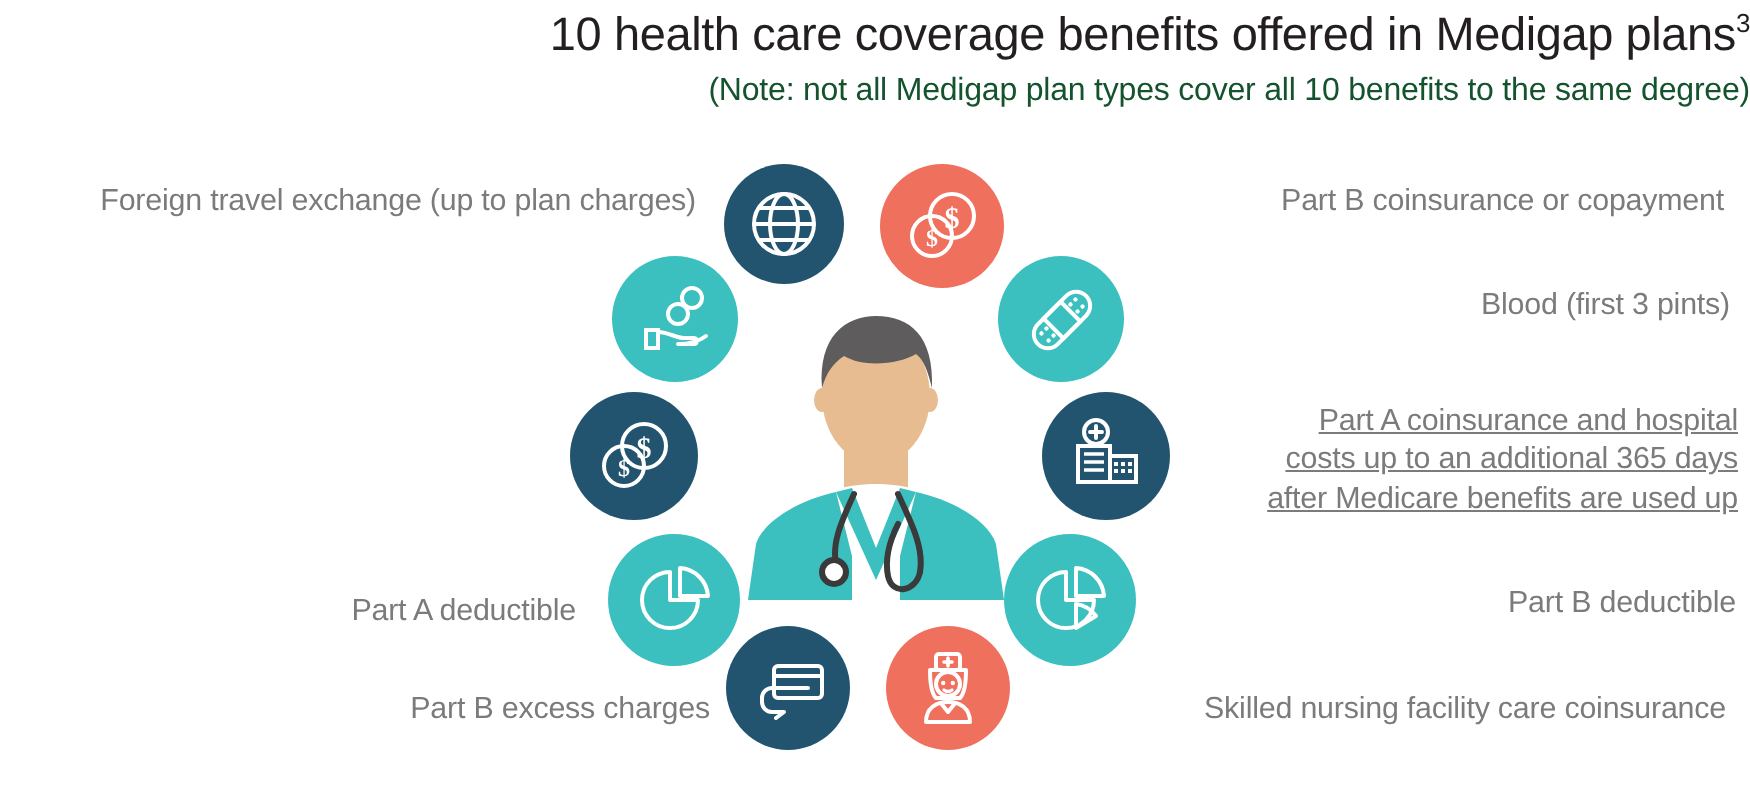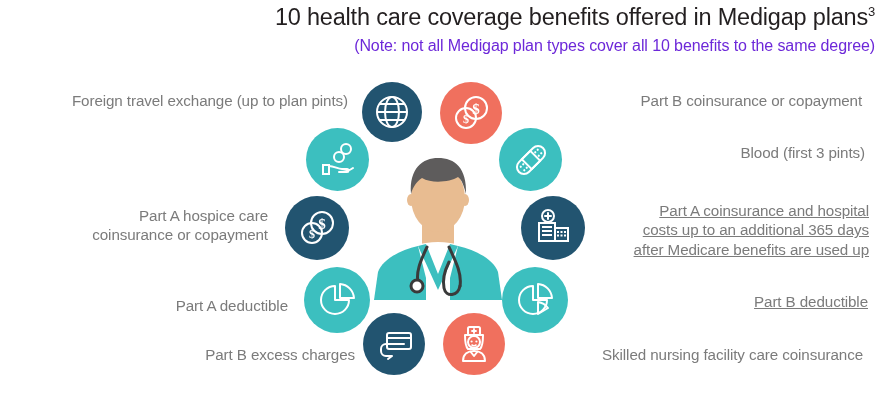--- a/index.html
+++ b/index.html
@@ -32,21 +32,21 @@
     line-height: 1.15;
     margin: 0;
   }
   #title sup {
     font-size: 13px;
     vertical-align: super;
     line-height: 0;
   }
   #subtitle {
     font-size: 16px;
-    color: #6d28d9;
+    color: #14532d;
     margin: 6px 0 0 0;
     letter-spacing: -0.1px;
   }
 
   
   .badge {
     position: absolute;
     border-radius: 50%;
     display: flex;
     align-items: center;
@@ -113,41 +113,39 @@
   </div>
 
   <div class="badge" style="left:362px; top:82px; width:60px; height:60px; background:#225470;">
     <svg width="36" height="36" viewBox="0 0 36 36">
       <circle cx="18" cy="18" r="15" fill="none" stroke="#fff" stroke-width="2"></circle>
       <ellipse cx="18" cy="18" rx="7" ry="15" fill="none" stroke="#fff" stroke-width="2"></ellipse>
       <line x1="3" y1="18" x2="33" y2="18" stroke="#fff" stroke-width="2"></line>
       <path d="M6 10 h24 M6 26 h24" stroke="#fff" stroke-width="2" fill="none"></path>
     </svg>
   </div>
-  <div class="label left" style="left:10px; top:91px; width:338px;">Foreign travel exchange (up to plan pints)</div>
+  <div class="label left" style="left:10px; top:91px; width:338px;">Foreign travel exchange (up to plan charges)</div>
 
   <div class="badge" style="left:306px; top:128px; width:63px; height:63px; background:#3CBFBF;">
     <svg width="40" height="40" viewBox="0 0 40 40">
       <circle cx="28" cy="9" r="5" fill="none" stroke="#fff" stroke-width="2"></circle>
       <circle cx="21" cy="17" r="5" fill="none" stroke="#fff" stroke-width="2"></circle>
       <path d="M5 25 h6 v9 H5 z" fill="none" stroke="#fff" stroke-width="2"></path>
       <path d="M11 26 c5 0 9 3 13 3 h5 c2 0 2 3 0 3 h-8 c5 0 10 -1 14 -4" fill="none" stroke="#fff" stroke-width="2" stroke-linecap="round" stroke-linejoin="round"></path>
     </svg>
   </div>
 
   <div class="badge" style="left:285px; top:196px; width:64px; height:64px; background:#225470;">
     <svg width="40" height="40" viewBox="0 0 40 40">
       <circle cx="15" cy="25" r="10" fill="none" stroke="#fff" stroke-width="2"></circle>
       <circle cx="25" cy="15" r="11" fill="none" stroke="#fff" stroke-width="2"></circle>
       <text x="25" y="21" font-family="Liberation Serif, serif" font-size="15" font-weight="bold" fill="#fff" text-anchor="middle">$</text>
       <text x="15" y="30" font-family="Liberation Serif, serif" font-size="12" font-weight="bold" fill="#fff" text-anchor="middle">$</text>
     </svg>
   </div>
-  <div class="label left" style="left:40px; top:206px; width:228px;">Part A hospice care
-coinsurance or copayment</div>
 
   <div class="badge" style="left:304px; top:267px; width:66px; height:66px; background:#3CBFBF;">
     <svg width="42" height="42" viewBox="0 0 42 42">
       <path d="M19 7 A14 14 0 1 0 33 21 L19 21 Z" fill="none" stroke="#fff" stroke-width="2" stroke-linejoin="round"></path>
       <path d="M24 5 A15 15 0 0 1 38 19 L24 19 Z" fill="none" stroke="#fff" stroke-width="2" stroke-linejoin="round"></path>
     </svg>
   </div>
   <div class="label left" style="left:60px; top:296px; width:228px;">Part A deductible</div>
 
   <div class="badge" style="left:363px; top:313px; width:62px; height:62px; background:#225470;">
@@ -208,21 +206,21 @@
 costs up to an additional 365 days
 after Medicare benefits are used up</div>
 
   <div class="badge" style="left:502px; top:267px; width:66px; height:66px; background:#3CBFBF;">
     <svg width="42" height="42" viewBox="0 0 42 42">
       <path d="M19 7 A14 14 0 1 0 33 21 L19 21 Z" fill="none" stroke="#fff" stroke-width="2" stroke-linejoin="round"></path>
       <path d="M24 5 A15 15 0 0 1 38 19 L24 19 Z" fill="none" stroke="#fff" stroke-width="2" stroke-linejoin="round"></path>
       <path d="M24 23 A15 15 0 0 1 34 29 L24 35 Z" fill="none" stroke="#fff" stroke-width="2" stroke-linejoin="round"></path>
     </svg>
   </div>
-  <div class="label right" style="left:578px; top:292px; width:290px;text-decoration:underline;">Part B deductible</div>
+  <div class="label right" style="left:578px; top:292px; width:290px;">Part B deductible</div>
 
   <div class="badge" style="left:443px; top:313px; width:62px; height:62px; background:#F0705E;">
     <svg width="40" height="40" viewBox="0 0 40 40">
       <rect x="14" y="3" width="12" height="8" rx="1.5" fill="none" stroke="#fff" stroke-width="2"></rect>
       <path d="M20 5 v4 M18 7 h4" stroke="#fff" stroke-width="1.8" stroke-linecap="round"></path>
       <path d="M11 11 c0 8 1 12 3 14 h12 c2 -2 3 -6 3 -14 z" fill="none" stroke="#fff" stroke-width="2" stroke-linejoin="round"></path>
       <circle cx="20" cy="18" r="6" fill="none" stroke="#fff" stroke-width="2"></circle>
       <circle cx="17.6" cy="17.5" r="1.1" fill="#fff"></circle>
         <circle cx="22.4" cy="17.5" r="1.1" fill="#fff"></circle>
       <path d="M18 21 q2 1.5 4 0" stroke="#fff" stroke-width="1.6" fill="none" stroke-linecap="round"></path>

